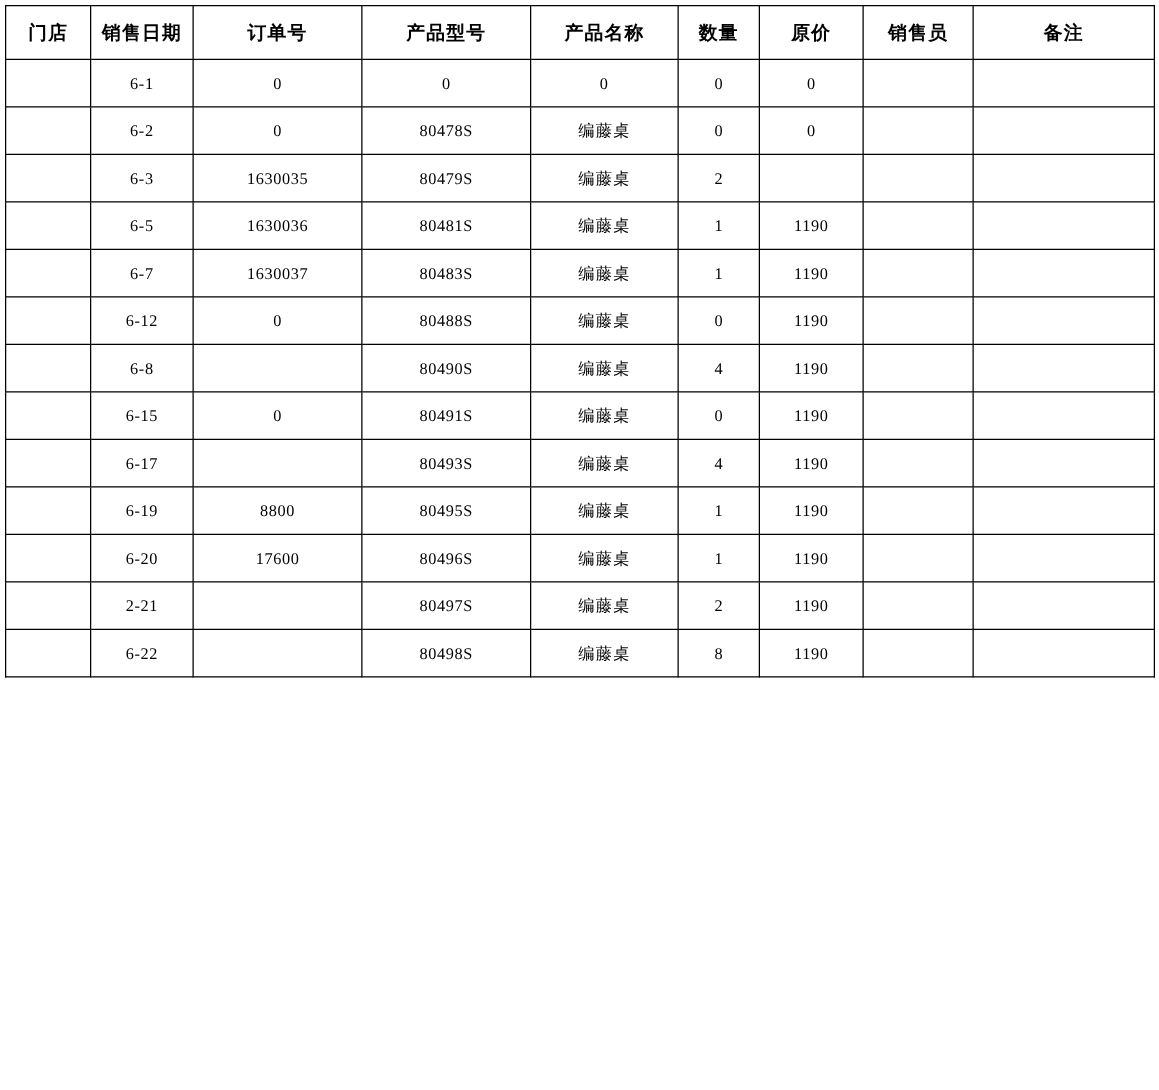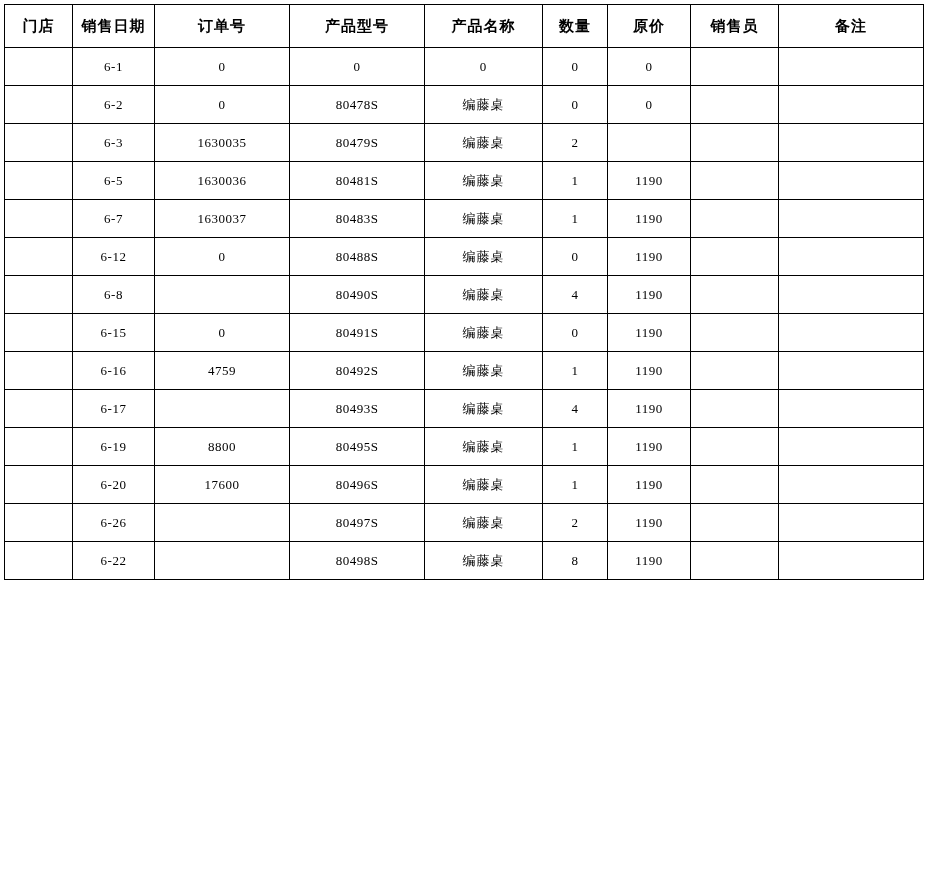--- a/index.html
+++ b/index.html
@@ -190,31 +190,20 @@
           <td class="cell-order">0</td>
           <td class="cell-model">80491S</td>
           <td class="cell-name">编藤桌</td>
           <td class="cell-qty">0</td>
           <td class="cell-price">1190</td>
           <td class="cell-sales"></td>
           <td class="cell-remark"></td>
         </tr>
         <tr>
           <td class="cell-store"></td>
-          <td class="cell-date">6-16</td>
-          <td class="cell-order">4759</td>
-          <td class="cell-model">80492S</td>
-          <td class="cell-name">编藤桌</td>
-          <td class="cell-qty">1</td>
-          <td class="cell-price">1190</td>
-          <td class="cell-sales"></td>
-          <td class="cell-remark"></td>
-        </tr>
-        <tr>
-          <td class="cell-store"></td>
           <td class="cell-date">6-17</td>
           <td class="cell-order"></td>
           <td class="cell-model">80493S</td>
           <td class="cell-name">编藤桌</td>
           <td class="cell-qty">4</td>
           <td class="cell-price">1190</td>
           <td class="cell-sales"></td>
           <td class="cell-remark"></td>
         </tr>
         <tr>
@@ -234,21 +223,21 @@
           <td class="cell-order">17600</td>
           <td class="cell-model">80496S</td>
           <td class="cell-name">编藤桌</td>
           <td class="cell-qty">1</td>
           <td class="cell-price">1190</td>
           <td class="cell-sales"></td>
           <td class="cell-remark"></td>
         </tr>
         <tr>
           <td class="cell-store"></td>
-          <td class="cell-date">6-26</td>
+          <td class="cell-date">2-21</td>
           <td class="cell-order"></td>
           <td class="cell-model">80497S</td>
           <td class="cell-name">编藤桌</td>
           <td class="cell-qty">2</td>
           <td class="cell-price">1190</td>
           <td class="cell-sales"></td>
           <td class="cell-remark"></td>
         </tr>
         <tr>
           <td class="cell-store"></td>

